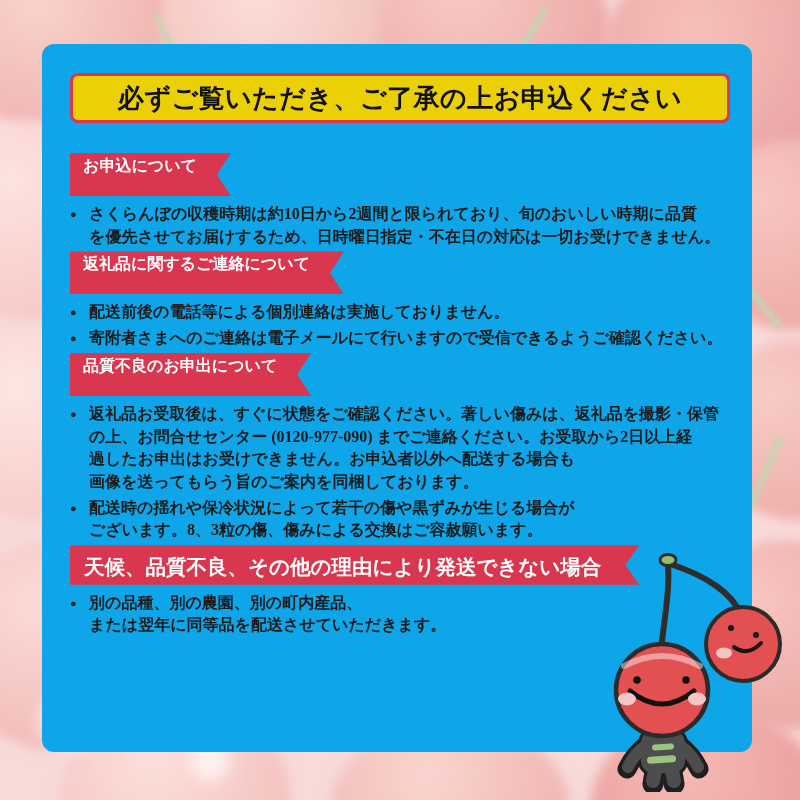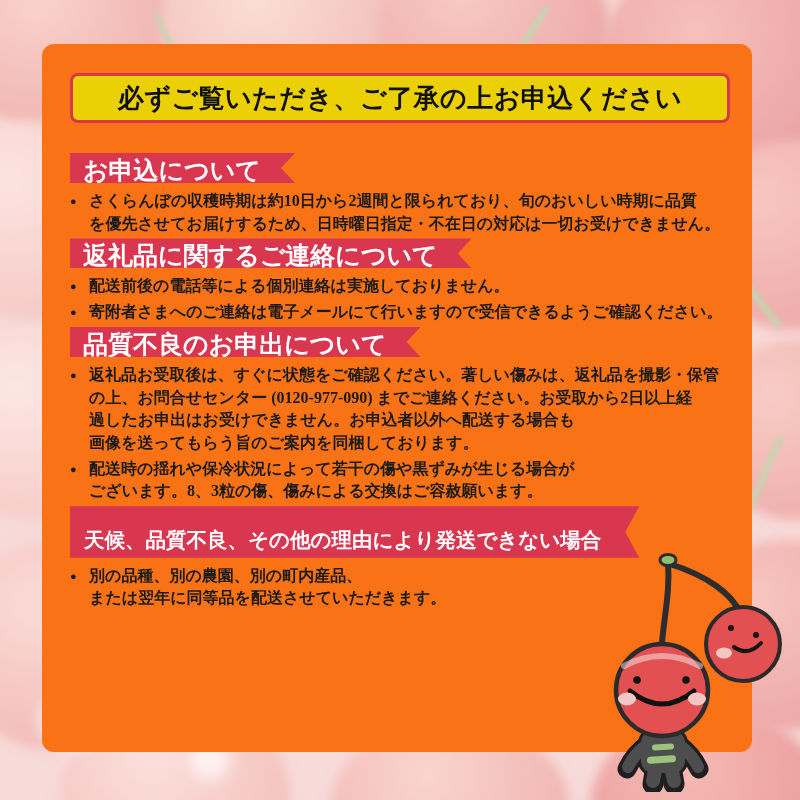--- a/index.html
+++ b/index.html
@@ -10,39 +10,39 @@
   }
   
   .photo-bg{position:absolute;inset:0;overflow:hidden;}
   .cherry{position:absolute;border-radius:50%;filter:blur(6px);}
   .stem{position:absolute;background:#9db97a;filter:blur(2px);border-radius:4px;}
   .bokeh{position:absolute;border-radius:50%;background:rgba(255,255,255,.75);filter:blur(8px);}
   .wash{position:absolute;inset:0;background:rgba(255,250,250,.42);}
   
   .panel{
     position:absolute;left:42px;top:44px;width:710px;height:708px;
-    background:#f97316;border-radius:12px;
+    background:#0ea5e9;border-radius:12px;
     padding:29px 22px 0 28px;box-sizing:border-box;
   }
   .banner{
     height:50px;box-sizing:border-box;margin:0 0 30px 0;
     background:#ecd006;border:3px solid #d93750;border-radius:8px;
     display:flex;align-items:center;justify-content:center;
   }
   .banner span{font-size:26px;font-weight:bold;color:#111;letter-spacing:.5px;}
   section{}
   section.first{margin-top:0;}
   .ribbon{
     display:inline-block;margin:0;
     background:#d93750;color:#fff;
-    font-size:25px;font-weight:bold;line-height:1;
-    padding:5px 34px 0 13px;
+    font-size:16px;font-weight:bold;line-height:1;
+    padding:5px 34px 22px 13px;
     clip-path:polygon(0 0,100% 0,calc(100% - 14px) 50%,100% 100%,0 100%);
   }
-  .ribbon.big{font-size:20.5px;padding:24px 38px 7px 14px;}
+  .ribbon.big{font-size:20.5px;padding:12px 38px 7px 14px;}
   ul{list-style:none;margin:7px 0 0 0;padding:0;}
   li{
     position:relative;padding-left:19px;margin-bottom:3px;
     font-size:16px;line-height:1.42;color:#1b1b1b;font-weight:600;font-family:Liberation Serif, serif;
   }
   li::before{content:"●";position:absolute;left:0;top:4px;font-size:11px;color:#1b1b1b;}
   .btxt{white-space:pre-line;}
   
   .mascot{position:absolute;left:590px;top:550px;width:210px;height:242px;}
 </style>

